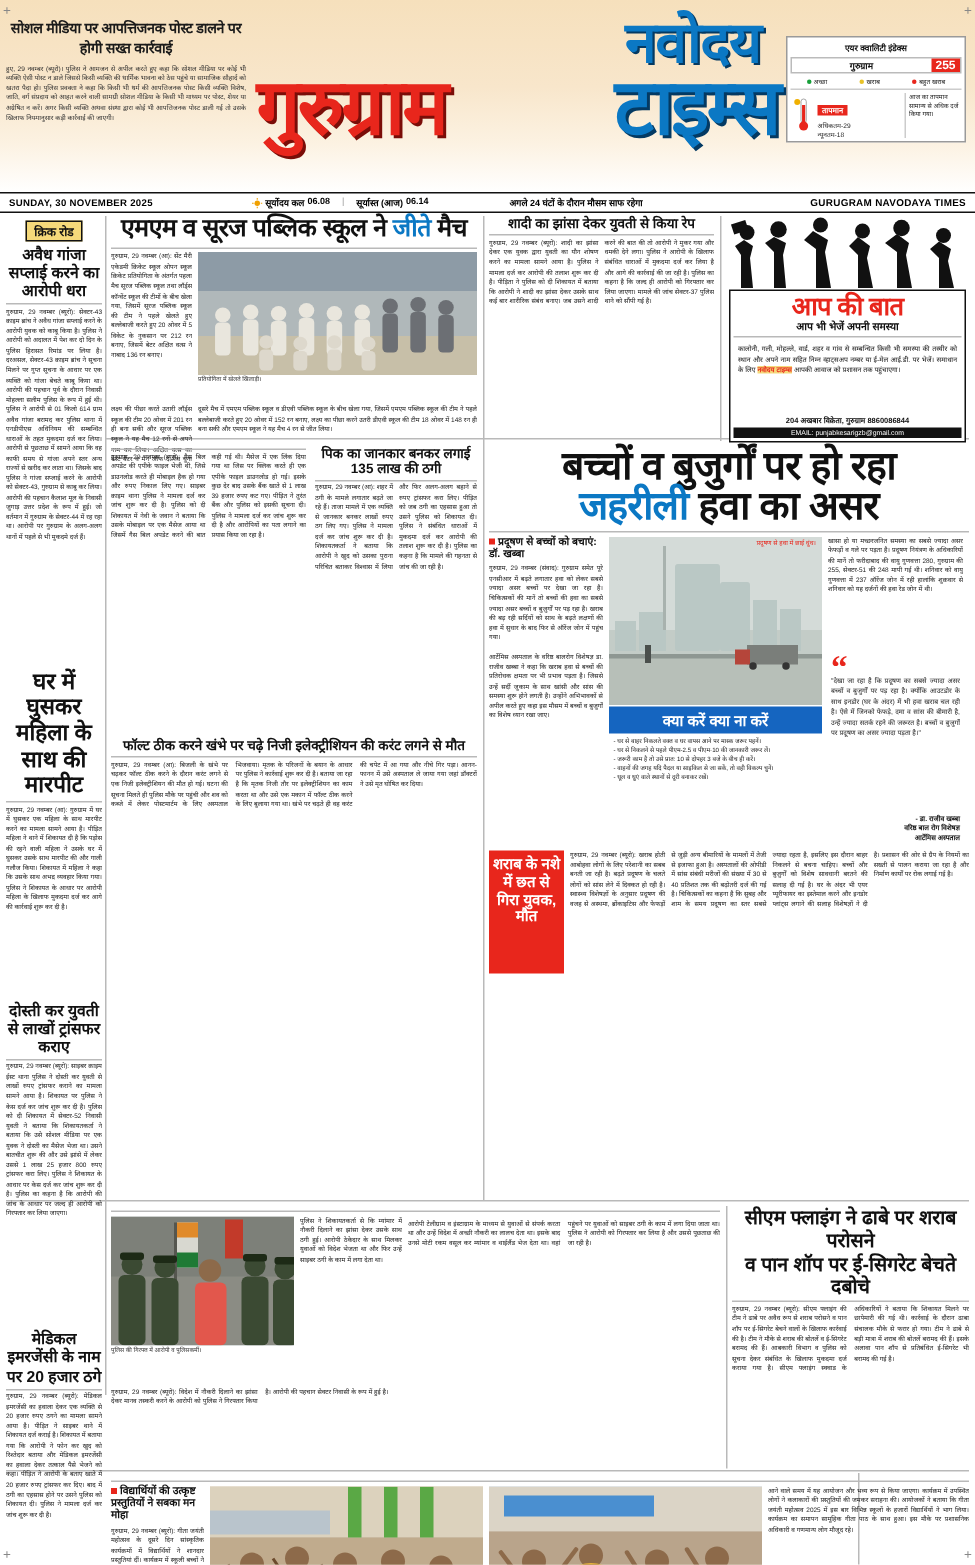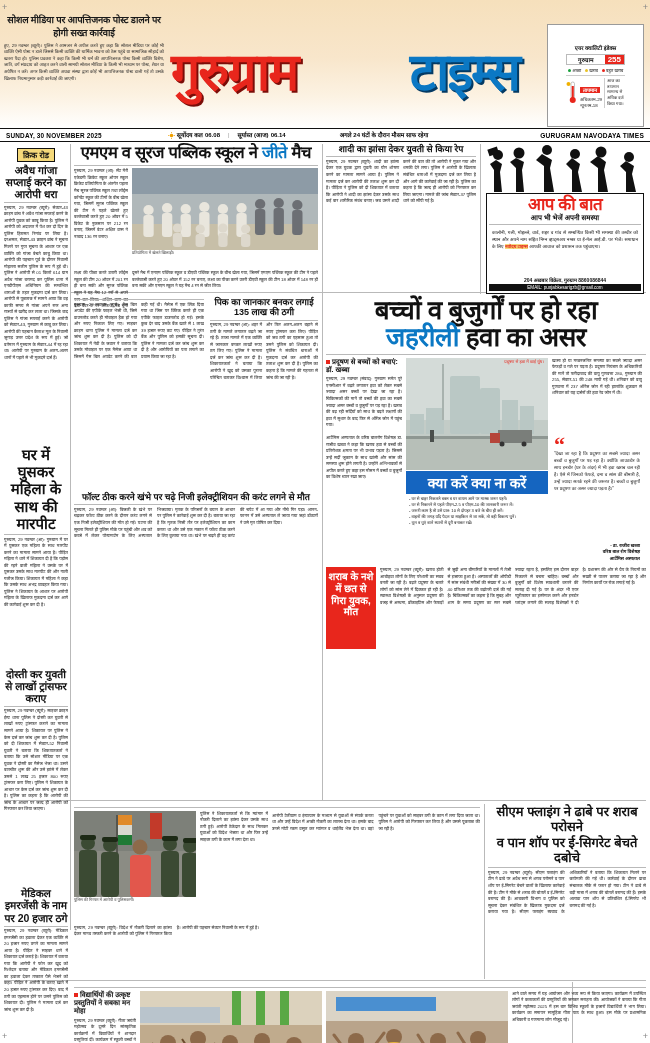--- a/index.html
+++ b/index.html
@@ -43,22 +43,22 @@
     letter-spacing:-2px; line-height:1;
     text-shadow: 2px 2px 0 #7a0d08;
   }
   .logo-times {
     position:absolute; right:6px; top:38px;
     font-size:52px; font-weight:bold; color:#0b78c4;
     letter-spacing:-2px; line-height:1;
     text-shadow: 2px 2px 0 #043a63;
   }
   .mh-right {
-    position:absolute; right:6px; top:24px; width:97px;
-    border:0.8px solid #9a9a9a; background:#fff; padding:18px;margin-left:26px;
+    position:absolute; right:6px; top:24px; width:120px;
+    border:0.8px solid #9a9a9a; background:#fff; padding:2px;margin-left:26px;
   }
   .aqi-title { font-size:5.6px; font-weight:bold; text-align:center; color:#111; padding:1px 0; }
   .aqi-row { display:flex; align-items:center; border:0.6px solid #bbb; margin-top:1px; }
   .aqi-city { flex:1; font-size:6px; font-weight:bold; text-align:center; color:#111; }
   .aqi-val { background:#e8261c; color:#fff; font-size:8px; font-weight:bold; padding:0 3px; }
   .aqi-legend { display:flex; justify-content:space-around; margin-top:2px; padding-bottom:2px; border-bottom:0.6px solid #ccc; }
   .aqi-leg { display:flex; align-items:center; gap:1.5px; font-size:4.3px; color:#222; }
   .dot { width:3px; height:3px; border-radius:50%; display:inline-block; }
   .temp-wrap { display:flex; margin-top:2px; gap:2px; }
   .thermo { width:16px; display:flex; align-items:center; justify-content:center; }
@@ -104,21 +104,21 @@
   .bullet-head { font-size:7px; font-weight:bold; line-height:1.2; color:#111; }
   .sq { width:4px; height:4px; background:#e8261c; display:inline-block; margin-right:2px; vertical-align:middle; }
 
   .photo { background:#c9cfcf; position:relative; overflow:hidden; }
   .ph-team { background:linear-gradient(180deg,#9fb0bd 0%,#8a9aa6 28%,#b9b2a4 50%,#cfc8b8 100%); }
   .ph-smog { background:linear-gradient(180deg,#cfd8d6 0%,#d6dedb 38%,#c2ccc7 58%,#b4beb8 72%,#9aa79e 100%); }
   .ph-dark { background:linear-gradient(160deg,#3c3a38 0%,#6d6255 45%,#4a443c 100%); }
   .ph-stage { background:linear-gradient(180deg,#d8c9b4 0%,#c2a98f 40%,#a87f5e 70%,#8d6445 100%); }
   .ph-dance { background:linear-gradient(180deg,#cdd8e2 0%,#e0c6a4 38%,#c88a5a 66%,#9c5f3a 100%); }
 
-  .blue-band { background:#1565c0; color:#fff; font-weight:bold; text-align:center; font-size:14px; padding:2px 0; }
+  .blue-band { background:#1565c0; color:#fff; font-weight:bold; text-align:center; font-size:10px; padding:2px 0; }
   .blue-band.sm { font-size:8px; }
   .red-box {
     background:#e8261c; color:#fff; font-weight:bold; text-align:center;
     font-size:10px; line-height:1.18; padding:4px 2px;
   }
   .ad-box { border:1px solid #111; background:#fff; }
   .ad-title { color:#e8261c; font-size:17px; font-weight:bold; text-align:center; line-height:1; letter-spacing:-0.5px; }
   .ad-sub { font-size:7px; font-weight:bold; text-align:center; color:#111; }
   .ad-body { font-size:4.6px; line-height:1.55; text-align:justify; color:#111; padding:2px 3px; }
   .ad-hl { background:#f5d97a; color:#e8261c; font-weight:bold; }
@@ -144,20 +144,21 @@
   <div class="masthead">
     <span class="crop-mark" style="left:2px;top:2px;">+</span>
     <span class="crop-mark" style="right:2px;top:2px;">+</span>
 
     <div class="mh-left">
       <h3>सोशल मीडिया पर आपत्तिजनक पोस्ट डालने पर होगी सख्त कार्रवाई</h3>
       <p>हुए, 29 नवम्बर (ब्यूरो)। पुलिस ने आमजन से अपील करते हुए कहा कि सोशल मीडिया पर कोई भी व्यक्ति ऐसी पोस्ट न डाले जिससे किसी व्यक्ति की धार्मिक भावना को ठेस पहुंचे या सामाजिक सौहार्द को खतरा पैदा हो। पुलिस प्रवक्ता ने कहा कि किसी भी धर्म की आपत्तिजनक पोस्ट किसी व्यक्ति विशेष, जाति, वर्ग संप्रदाय को आहत करने वाली सामग्री सोशल मीडिया के किसी भी माध्यम पर पोस्ट, शेयर या अग्रेषित न करें। अगर किसी व्यक्ति अथवा संस्था द्वारा कोई भी आपत्तिजनक पोस्ट डाली गई तो उसके खिलाफ नियमानुसार कड़ी कार्रवाई की जाएगी।</p>
     </div>
 
     <div class="mh-logo">
+      <div class="logo-nav">नवोदय</div>
       <div class="logo-guru">गुरुग्राम</div>
       <div class="logo-times">टाइम्स</div>
     </div>
 
     <div class="mh-right">
       <div class="aqi-title">एयर क्वालिटी इंडेक्स</div>
       <div class="aqi-row">
         <span class="aqi-city">गुरुग्राम</span>
         <span class="aqi-val">255</span>
       </div>

